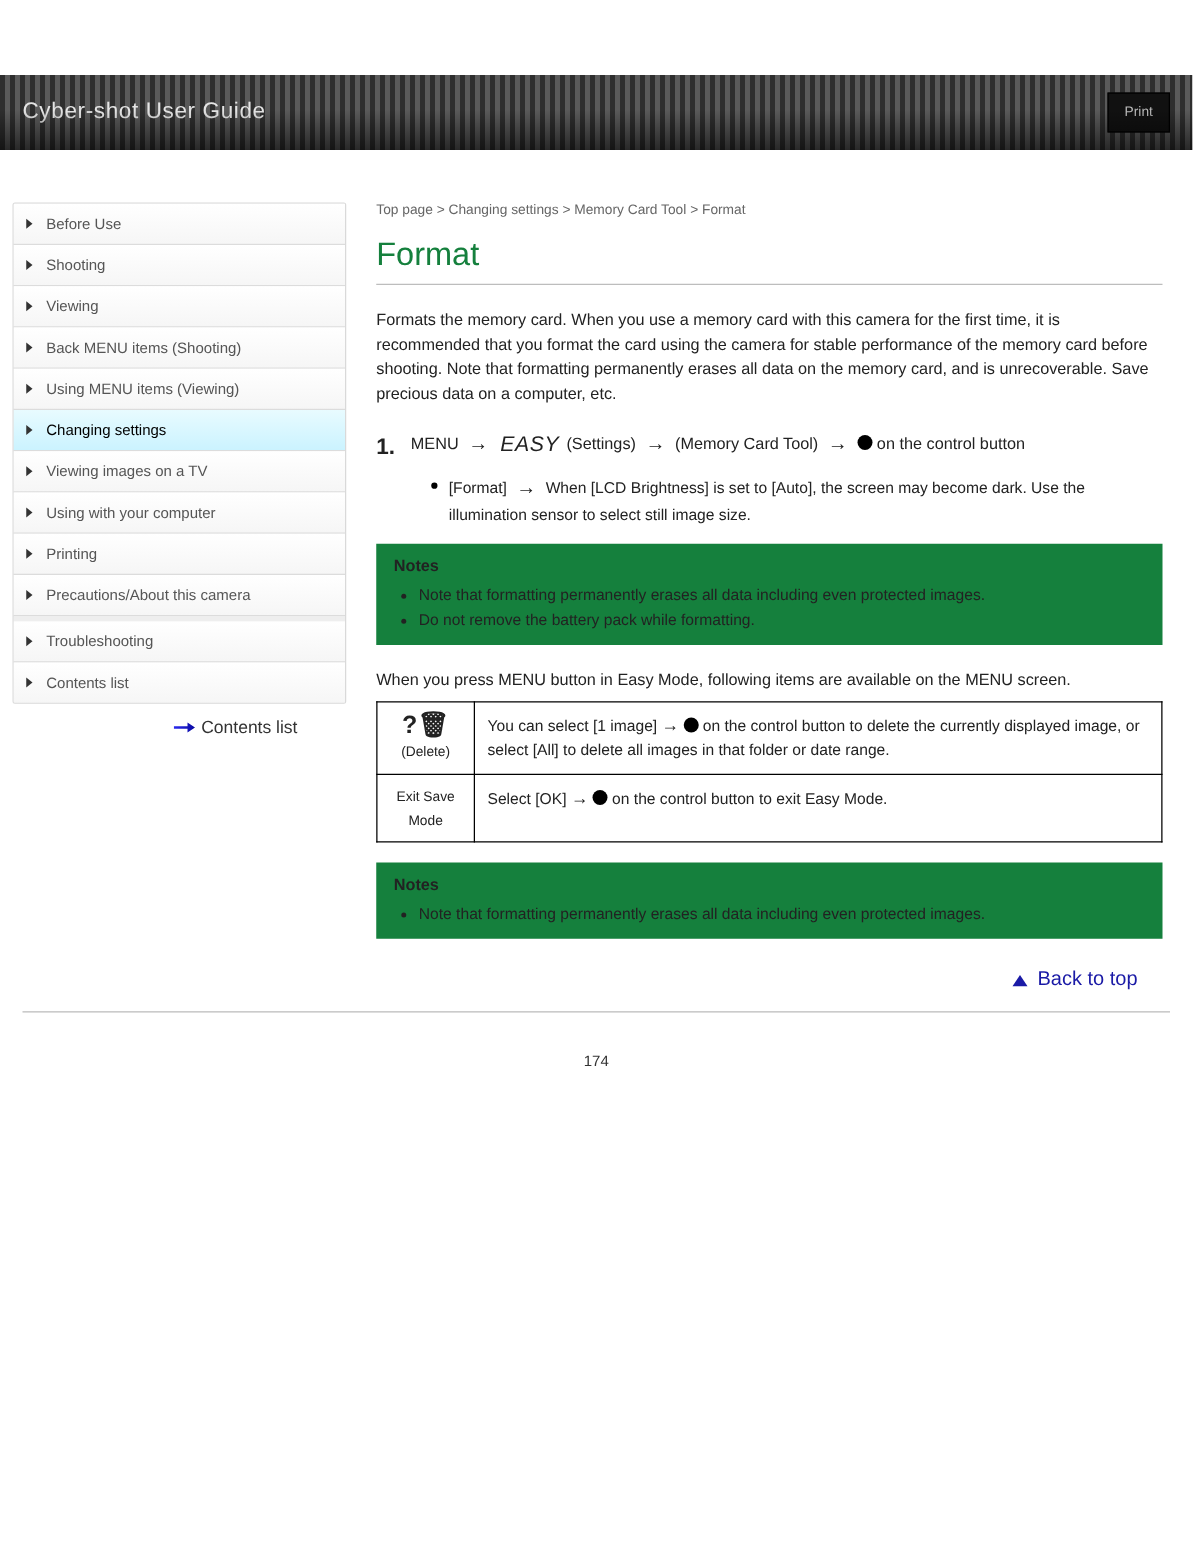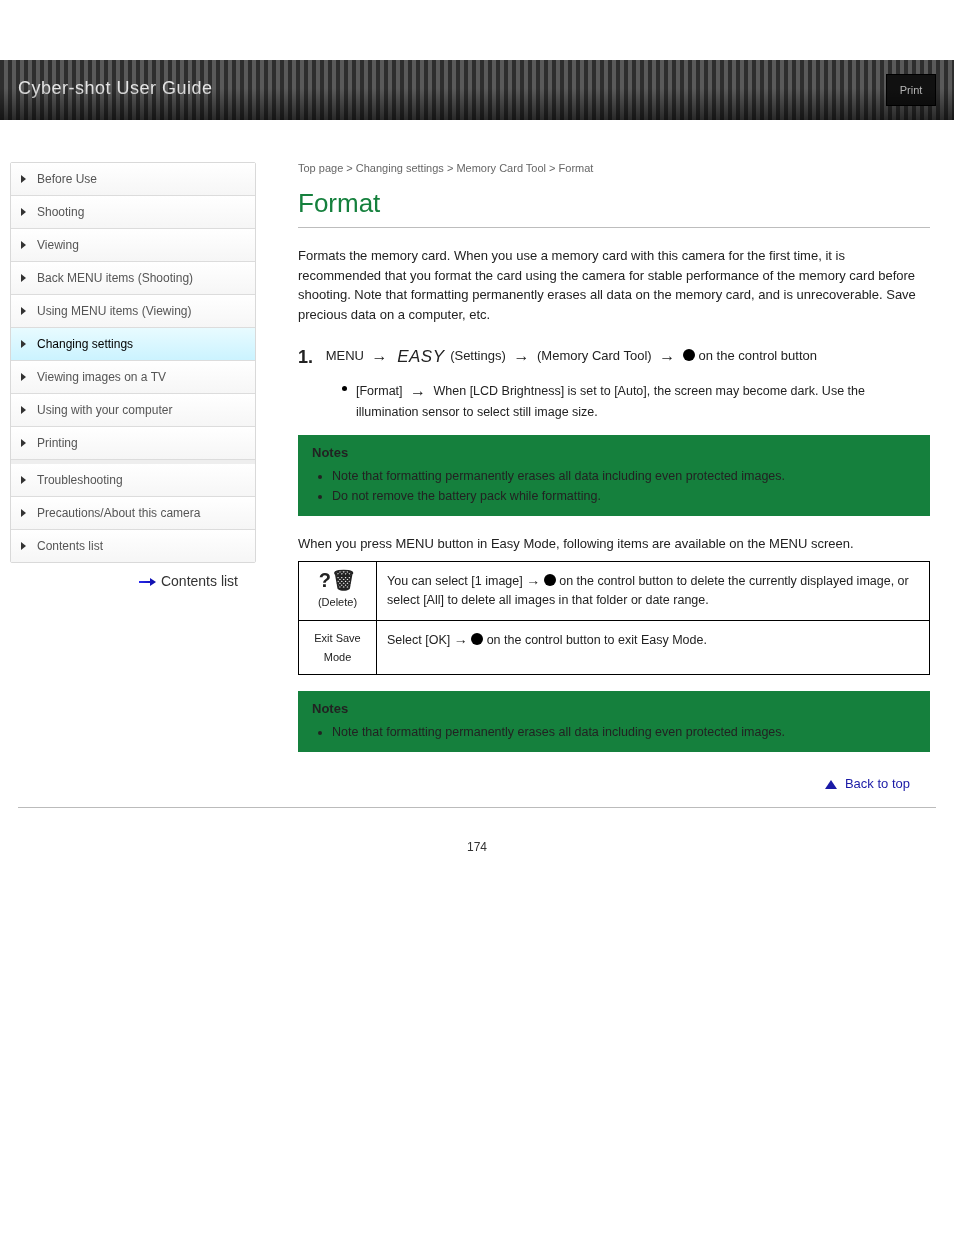--- a/index.html
+++ b/index.html
@@ -7,32 +7,32 @@
   .topbar { position: relative; height: 60px; margin-top: 60px;
     background: repeating-linear-gradient(90deg, #2e2e2e 0 4px, #5a5a5a 4px 8px); }
   .topbar::after { content:""; position:absolute; left:0; right:0; bottom:0; height:32px;
     background: linear-gradient(to bottom, rgba(0,0,0,0) 0%, rgba(0,0,0,0.55) 100%); }
   .topbar .print-btn { position:absolute; right:18px; top:14px; width:50px; height:32px; background:#111; border:1px solid #000; color:#bbb; font-size:11px; display:flex; align-items:center; justify-content:center; cursor:pointer; }
   .topbar .top-title { position:absolute; left:18px; top:18px; color:#e5e5e5; font-size:18px; font-weight:400; letter-spacing:0.5px; }
 
   .container { display:flex; gap:24px; padding: 42px 18px 10px 10px; align-items:flex-start; }
 
   
-  .sidebar { width: 246px; border:1px solid #d9d9d9; background:linear-gradient(#fff,#f4f4f4); border-radius:2px; }
+  .sidebar { width: 267px; border:1px solid #d9d9d9; background:linear-gradient(#fff,#f4f4f4); border-radius:2px; }
   .sidebar .nav-item { border-bottom:1px solid #dcdcdc; padding:9px 10px 9px 26px; position:relative; font-size:12px; color:#555; cursor:pointer; background:linear-gradient(#ffffff,#f6f6f6); }
   .sidebar .nav-item:last-child { border-bottom:none; }
   .sidebar .nav-item.selected { background:linear-gradient(#e8fbff,#cbf3ff); color:#000; font-weight:500; }
   .sidebar .nav-item.group-gap { border-top:4px solid #eee; }
   .chevron { position:absolute; left:10px; top:50%; transform:translateY(-50%); width:0;height:0;border-top:4px solid transparent;border-bottom:4px solid transparent;border-left:5px solid #333; }
 
   .sidebar-below { width:246px; text-align:right; padding:10px 18px 0 0; font-size:14px; color:#333; }
   .sidebar-below a { color:#333; text-decoration:none; }
 
   
-  .main { flex:1; padding-right:6px;margin-left:18px; }
+  .main { flex:1; padding-right:6px; }
   .page-title { font-size:26px; font-weight:400; color:#15803d; margin-bottom:8px; }
   .rule { border:none; border-top:1px solid #bdbdbd; margin-bottom:18px; }
   .lead { font-size:13px; line-height:1.5; margin-bottom:18px; }
 
   .step { font-size:13px; line-height:1.7; margin-bottom:6px; }
   .step .num { display:inline-block; width:24px; font-weight:bold; font-size:18px; vertical-align:top; }
   .step-body { display:inline-block; width:calc(100% - 30px); vertical-align:top; }
   .easy-badge { display:inline-block; font-family: Arial Black, Arial, sans-serif; font-weight:400; font-style:italic; font-size:17px; letter-spacing:0.5px; padding:0 2px; vertical-align:-2px; }
   .dot { display:inline-block; width:12px; height:12px; background:#000; border-radius:50%; vertical-align:-1px; }
   .arrow-inline { font-size:16px; vertical-align:-1px; padding:0 4px; font-weight:bold; }
@@ -47,21 +47,21 @@
 
   .section-h { font-size:17px; font-weight:500; color:#222; border-left:6px solid #1a1aa6; padding-left:10px; margin:16px 0 10px 0; }
   .section-p { font-size:13px; margin-bottom:10px; }
 
   table.modes { width:100%; border-collapse:collapse; margin-bottom:16px; }
   table.modes td { border:1px solid #000; padding:8px 10px; font-size:12.5px; vertical-align:top; line-height:1.5; }
   table.modes td:first-child { width:78px; text-align:center; }
   .trash-icon { font-family: Arial, sans-serif; font-weight:bold; font-size:20px; line-height:1; }
   .inword-arrow { font-size:14px; font-weight:bold; }
 
-  .back-top { text-align:right; font-size:13px; padding:4px 20px 0 0; }
+  .back-top { text-align:right; font-size:16px; padding:4px 20px 0 0; }
   .back-top a { color:#1a1aa6; text-decoration:none; }
   .tri-up { display:inline-block; width:0; height:0; border-left:6px solid transparent; border-right:6px solid transparent; border-bottom:9px solid #1a1aa6; vertical-align:-1px; margin-right:4px; }
 
   .footer-rule { border:none; border-top:1px solid #bbb; margin:6px 18px 0 18px; }
   .page-num { text-align:center; font-size:12px; color:#333; padding:32px 0 6px 0; }
 
   
   .contents-arrow { display:inline-block; vertical-align:middle; }
 </style>
 </head>
@@ -78,22 +78,22 @@
     <div class="sidebar">
       <div class="nav-item"><span class="chevron"></span><span>Before Use</span></div>
       <div class="nav-item"><span class="chevron"></span><span>Shooting</span></div>
       <div class="nav-item"><span class="chevron"></span><span>Viewing</span></div>
       <div class="nav-item"><span class="chevron"></span><span>Back MENU items (Shooting)</span></div>
       <div class="nav-item"><span class="chevron"></span><span>Using MENU items (Viewing)</span></div>
       <div class="nav-item selected"><span class="chevron"></span><span>Changing settings</span></div>
       <div class="nav-item"><span class="chevron"></span><span>Viewing images on a TV</span></div>
       <div class="nav-item"><span class="chevron"></span><span>Using with your computer</span></div>
       <div class="nav-item"><span class="chevron"></span><span>Printing</span></div>
+      <div class="nav-item"><span class="chevron"></span><span>Precautions/About this camera</span></div>
       <div class="nav-item group-gap"><span class="chevron"></span><span>Troubleshooting</span></div>
-      <div class="nav-item"><span class="chevron"></span><span>Precautions/About this camera</span></div>
       <div class="nav-item"><span class="chevron"></span><span>Contents list</span></div>
     </div>
 
     <div class="sidebar-below">
       <span class="contents-arrow">
         <svg width="18" height="10" viewBox="0 0 18 10">
             <defs>
               <linearGradient id="g" x1="0" x2="1">
                 <stop offset="0" stop-color="#2a2af0"></stop>
                 <stop offset="1" stop-color="#0a0aa0"></stop>

